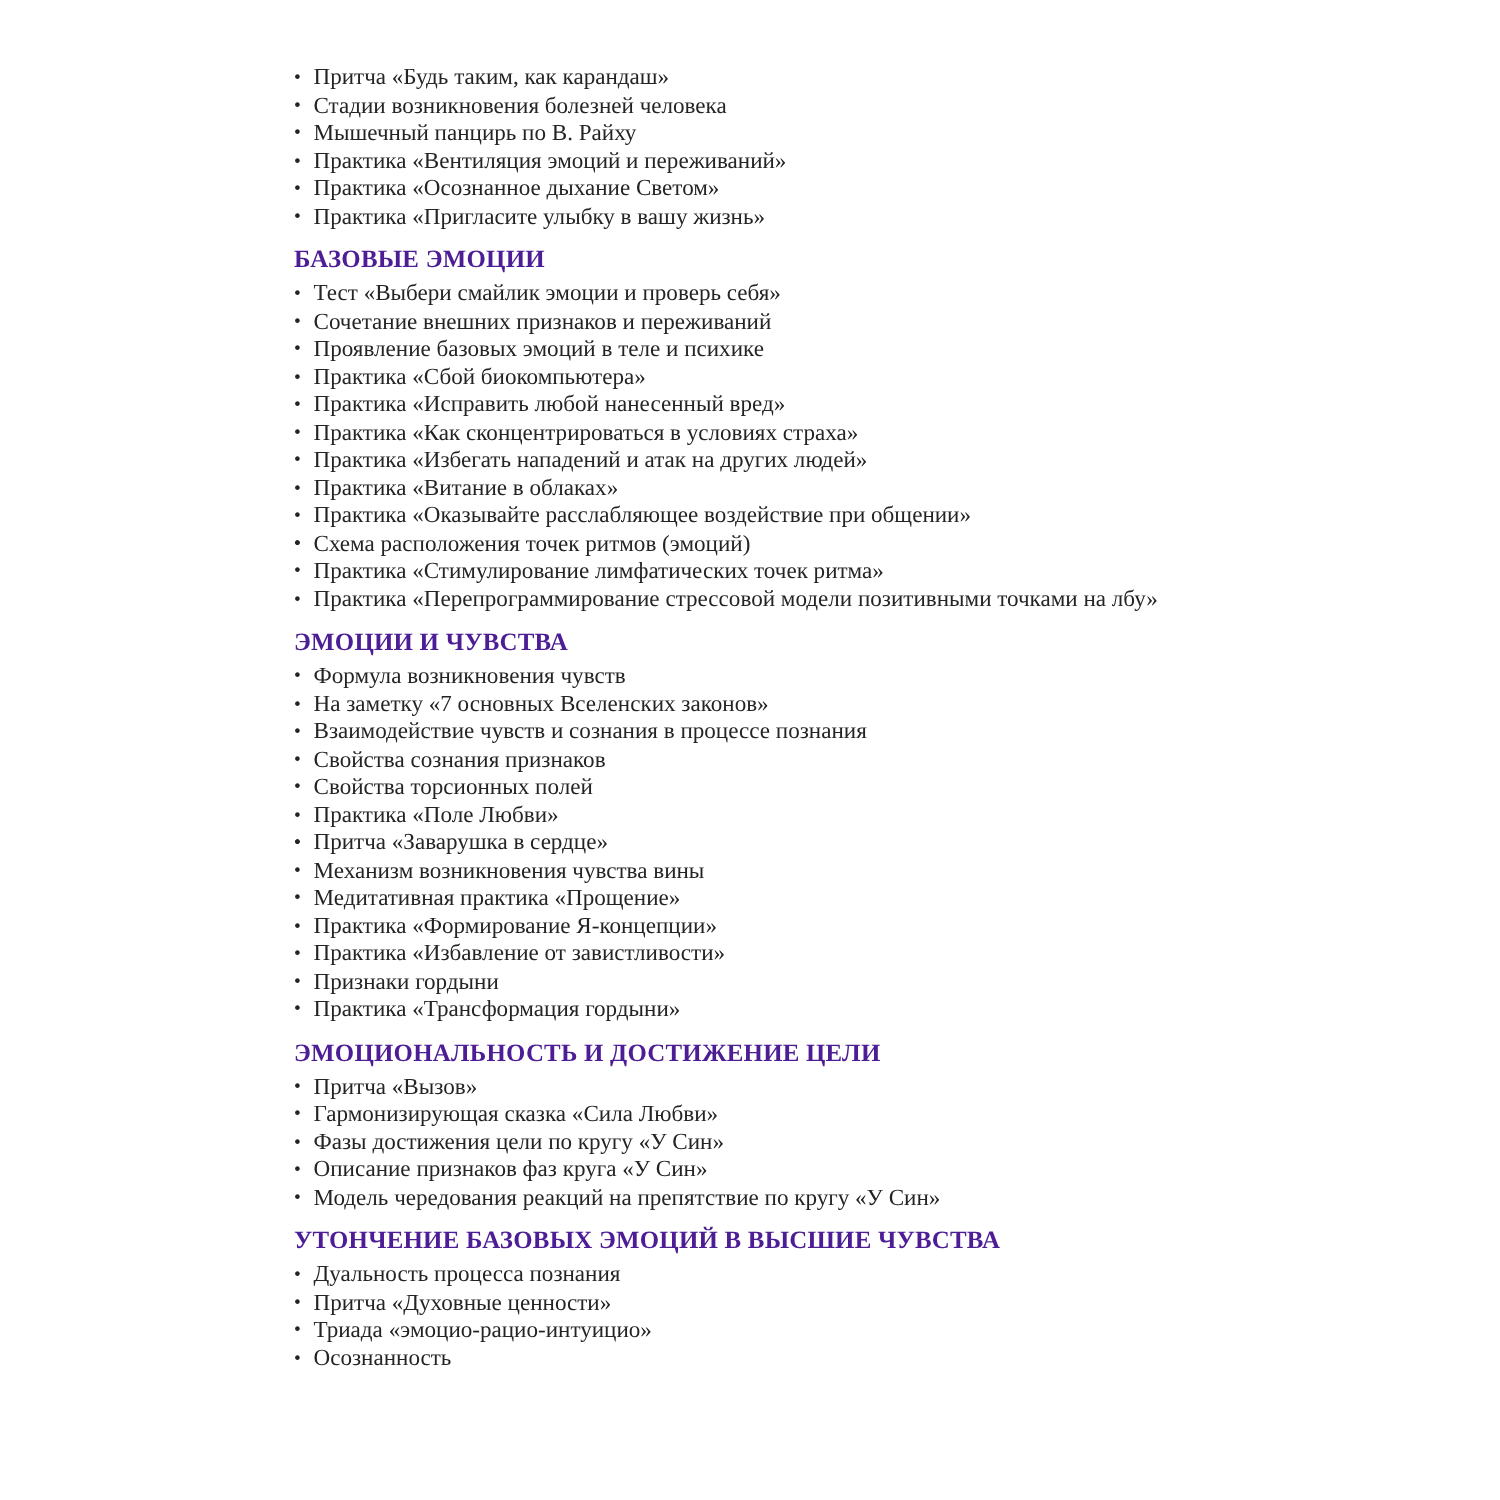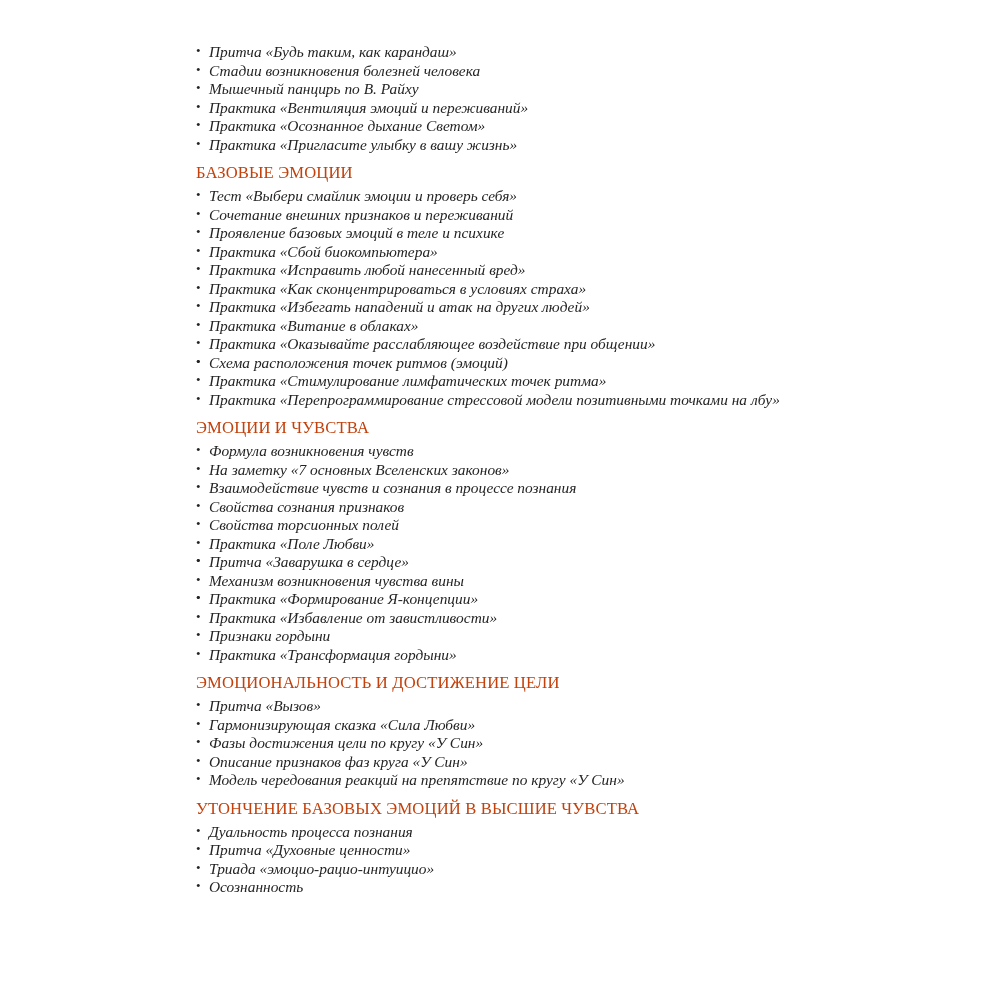--- a/index.html
+++ b/index.html
@@ -17,22 +17,22 @@
     width: 770px;
     color: #242424;
     font-family: "Liberation Serif", "DejaVu Serif", serif;
     font-size: 15.4px;
     -webkit-font-smoothing: antialiased;
   }
   .toc-section { margin: 0; padding: 0; }
   .section-title {
     font-family: "Liberation Serif", "DejaVu Serif", serif;
     font-size: 16.6px;
-    font-weight: 400;
-    color: #c2410c;
+    font-weight: 700;
+    color: #4c1d95;
     margin: 8px 0 4px 0;
     line-height: 21px;
     letter-spacing: 0.15px;
     white-space: nowrap;
   }
   .section-list {
     list-style: none;
     margin: 0;
     padding: 0;
   }
@@ -43,21 +43,21 @@
     white-space: nowrap;
   }
   .bullet {
     position: absolute;
     left: 0;
     top: -1px;
     font-size: 13px;
     line-height: 18.5px;
     color: #242424;
   }
-  .item-text { display: inline; font-style: italic; }
+  .item-text { display: inline; }
 </style>
 </head>
 <body>
 
 <main>
   <div id="toc">
   <section class="toc-section">
 
     <ul class="section-list">
   <li class="toc-item">
@@ -203,20 +203,21 @@
     <span class="item-text">Притча «Заварушка в сердце»</span>
   </li>
 
   <li class="toc-item">
     <span class="bullet">•</span>
     <span class="item-text">Механизм возникновения чувства вины</span>
   </li>
 
   <li class="toc-item">
     <span class="bullet">•</span>
+    <span class="item-text">Медитативная практика «Прощение»</span>
   </li>
 
   <li class="toc-item">
     <span class="bullet">•</span>
     <span class="item-text">Практика «Формирование Я-концепции»</span>
   </li>
 
   <li class="toc-item">
     <span class="bullet">•</span>
     <span class="item-text">Практика «Избавление от завистливости»</span>

